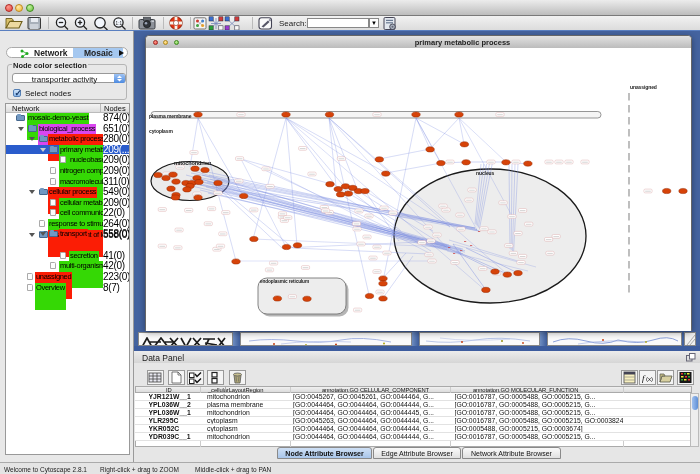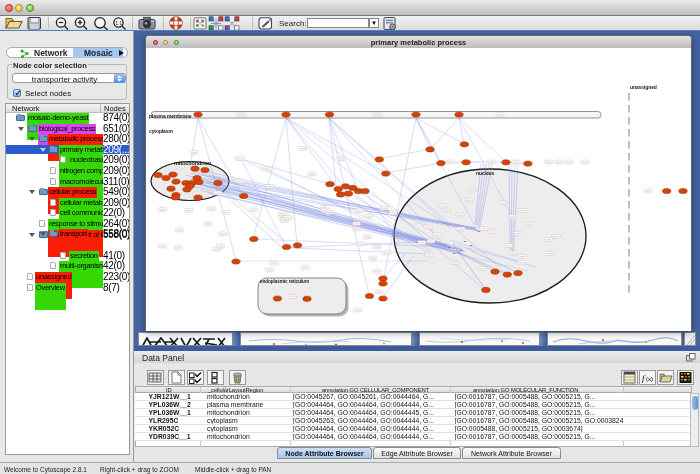--- a/index.html
+++ b/index.html
@@ -52,21 +52,21 @@
 .trow.sel .arr { border-top-color:#ccc; }
 .fold { position:absolute; top:1.5px; width:9px; height:6.5px; background:#7198c2; border:0.5px solid #46688e; border-radius:1px; }
 .fold:before { content:""; position:absolute; left:0px; top:-1.5px; width:4px; height:1.5px; background:#7198c2; border-radius:1px 1px 0 0; }
 .file { position:absolute; top:1px; width:5.5px; height:7px; background:#fdfdfd; border:0.6px solid #aaa; border-radius:0 1.5px 0 0; }
 .chip { position:absolute; top:0px; font-size:7.5px; letter-spacing:-0.3px; color:#000; white-space:nowrap; padding:0 1px; height:27px; line-height:9.4px; overflow:hidden; }
 .cnt { position:absolute; left:97px; top:0px; font-size:10px; letter-spacing:-0.3px; color:#000; height:9px; line-height:9.4px; }
 .selcnt { color:#fff; }
 
 
 #iwin { left:145px; top:35px; width:547px; height:296px; background:#fff; border:1px solid #666; border-radius:4px 4px 0 0; box-shadow:0 2px 6px rgba(0,0,0,0.35); }
-#iwtitle { position:absolute; left:0; top:0; width:545px; height:16px; background:linear-gradient(#e2e2e2,#b2b2b2); border-bottom:1px solid #888; border-radius:4px 4px 0 0; }
+#iwtitle { position:absolute; left:0; top:0; width:545px; height:16px; background:linear-gradient(#e2e2e2,#b2b2b2); border-bottom:1px solid #888; border-radius:4px 4px 0 0;padding-left:44px; }
 #iwtitle .tl { position:absolute; top:3.5px; width:5px; height:5px; border-radius:50%; }
 #iwname { position:absolute; width:100%; text-align:center; top:2px; font-size:7.5px; font-weight:bold; color:#222; }
 #canvas { position:absolute; left:0; top:12px; width:545px; height:283px; background:#fff; overflow:hidden; }
 .olab { font-size:5px; font-weight:bold; fill:#1a1a1a; font-family:"Liberation Sans",sans-serif; letter-spacing:-0.1px; }
 .olab2 { font-size:5.6px; font-weight:bold; fill:#1a1a1a; font-family:"Liberation Sans",sans-serif; letter-spacing:-0.15px; }
 
 
 #slivers { left:134px; top:331px; width:566px; height:20px; background:#44639f; }
 
 

